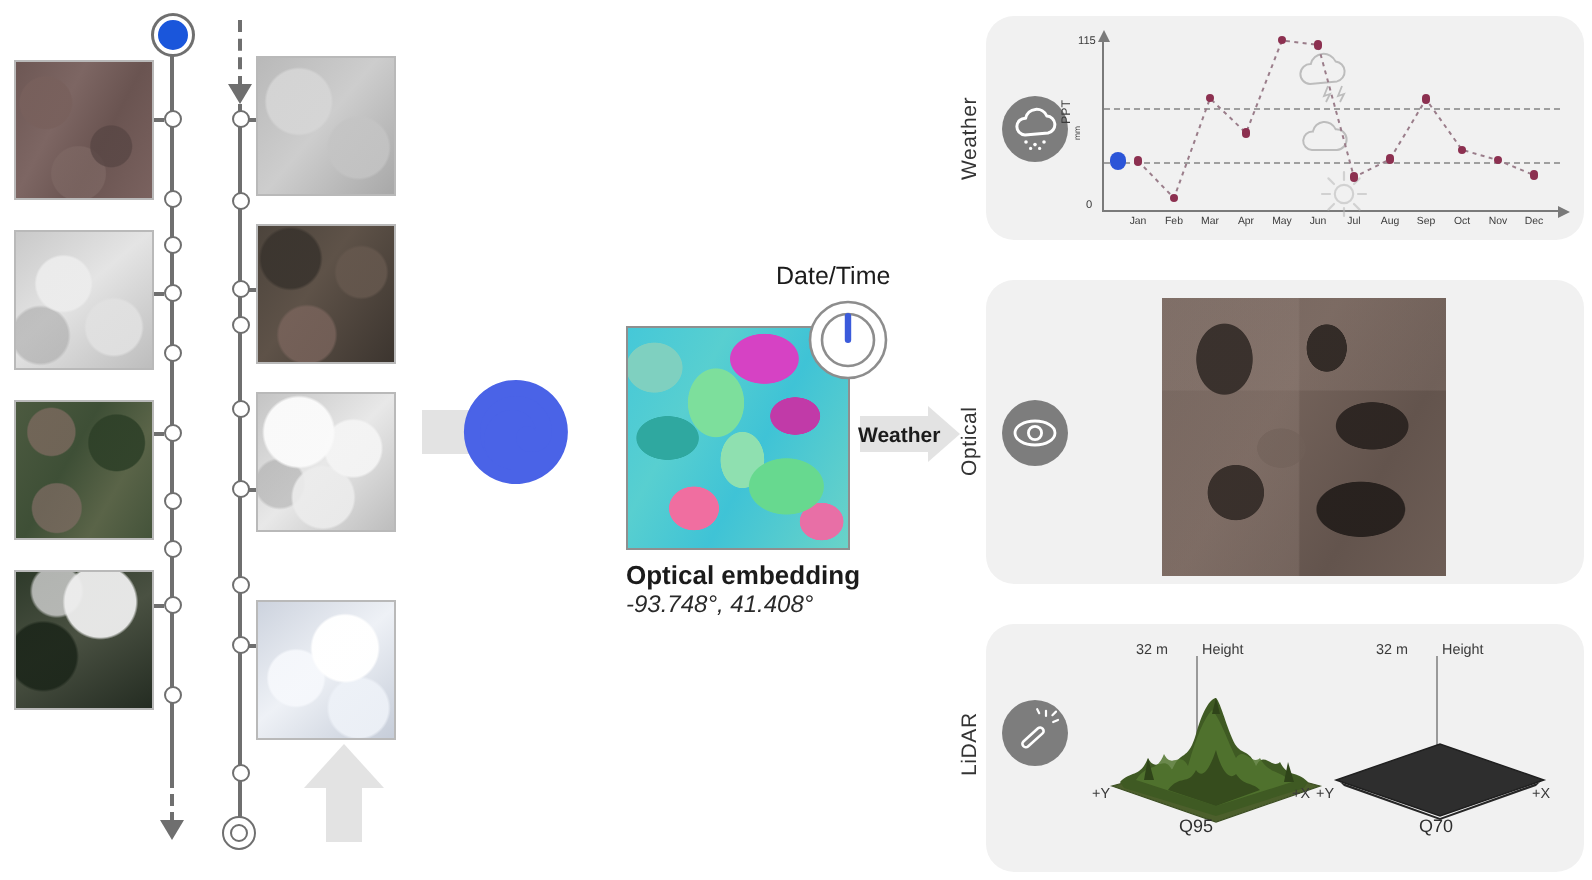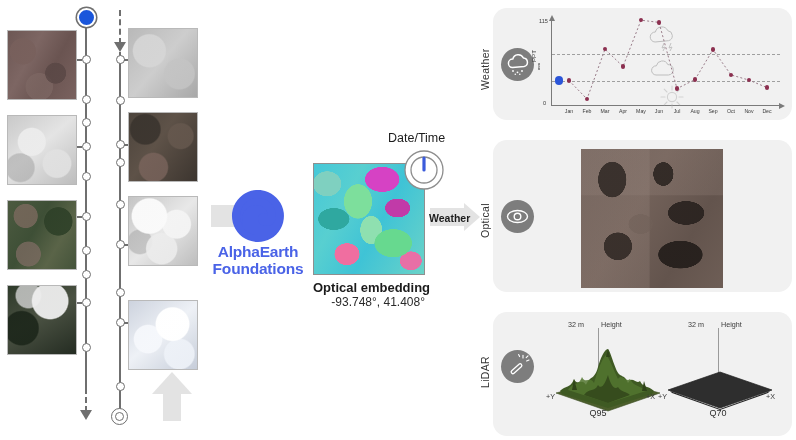--- a/index.html
+++ b/index.html
@@ -46,21 +46,21 @@
     position: absolute; color: #4a63e7; font-weight: bold;
     font-size: 15.5px; line-height: 17px; text-align: center;
     letter-spacing: -.2px;
   }
   .cap-bold {
     position: absolute; font-weight: bold; font-size: 13px; color: #1b1b1b;
     text-align: center; white-space: nowrap;
   }
   .cap-sub {
     position: absolute; font-size: 12px; color: #2a2a2a;
-    text-align: right; white-space: nowrap;
+    text-align: left; white-space: nowrap; font-style: italic;
   }
   .label-dt {
     position: absolute; font-size: 12.5px; color: #1b1b1b; white-space: nowrap;
   }
   .label-encodes {
     position: absolute; font-size: 10.5px; color: #1b1b1b;
     font-weight: bold; white-space: nowrap;
   }
   .label-multi {
     position: absolute; font-size: 12.5px; color: #222; white-space: nowrap;
@@ -236,24 +236,20 @@
                C41 24 36 19 29 19 C20 19 13 26 13 35 C13 45 21 54 32 54
                C16 54 3 42 3 27 C3 13 14 2 28 2 Z" fill="#4a63e7"></path>
       <circle cx="28" cy="28" r="26" fill="none" stroke="#4a63e7" stroke-width="0"></circle>
       <path d="M28 3 A25 25 0 1 0 28.01 3 Z" fill="none"></path>
       <path d="M28 3 C42 3 53 14 53 28 C53 42 42 53 28 53 C14 53 3 42 3 28 C3 14 14 3 28 3 Z
                M28 10 C38 10 46 18 46 28 C46 34 42 38 36 38 C31 38 28 35 28 31
                C28 27 31 25 34 25 C36.5 25 38 26.5 38 29
                C38 22 33 17 26 17 C18 17 12 24 12 32 C12 41 19 47 28 47
                C18 47 10 39 10 28 C10 18 18 10 28 10 Z" fill="#4a63e7" fill-rule="evenodd"></path>
     </svg>
-  </div>
-  <div class="brand-text" style="left:200px; top:243px; width:116px;">
-    <span>AlphaEarth</span><br>
-    <span>Foundations</span>
   </div>
 
   <div style="position:absolute; left:313px; top:163px; width:112px; height:112px;
               border:1px solid #8f8f8f;
               background:
                 radial-gradient(ellipse 22% 16% at 62% 14%, #d642c4 0 70%, rgba(0,0,0,0) 72%),
                 radial-gradient(ellipse 16% 12% at 76% 40%, #c13aa8 0 70%, rgba(0,0,0,0) 72%),
                 radial-gradient(ellipse 20% 14% at 18% 50%, #2fa8a0 0 70%, rgba(0,0,0,0) 72%),
                 radial-gradient(ellipse 18% 22% at 40% 34%, #7ddf9c 0 70%, rgba(0,0,0,0) 72%),
                 radial-gradient(ellipse 24% 18% at 72% 72%, #67d98f 0 70%, rgba(0,0,0,0) 72%),

